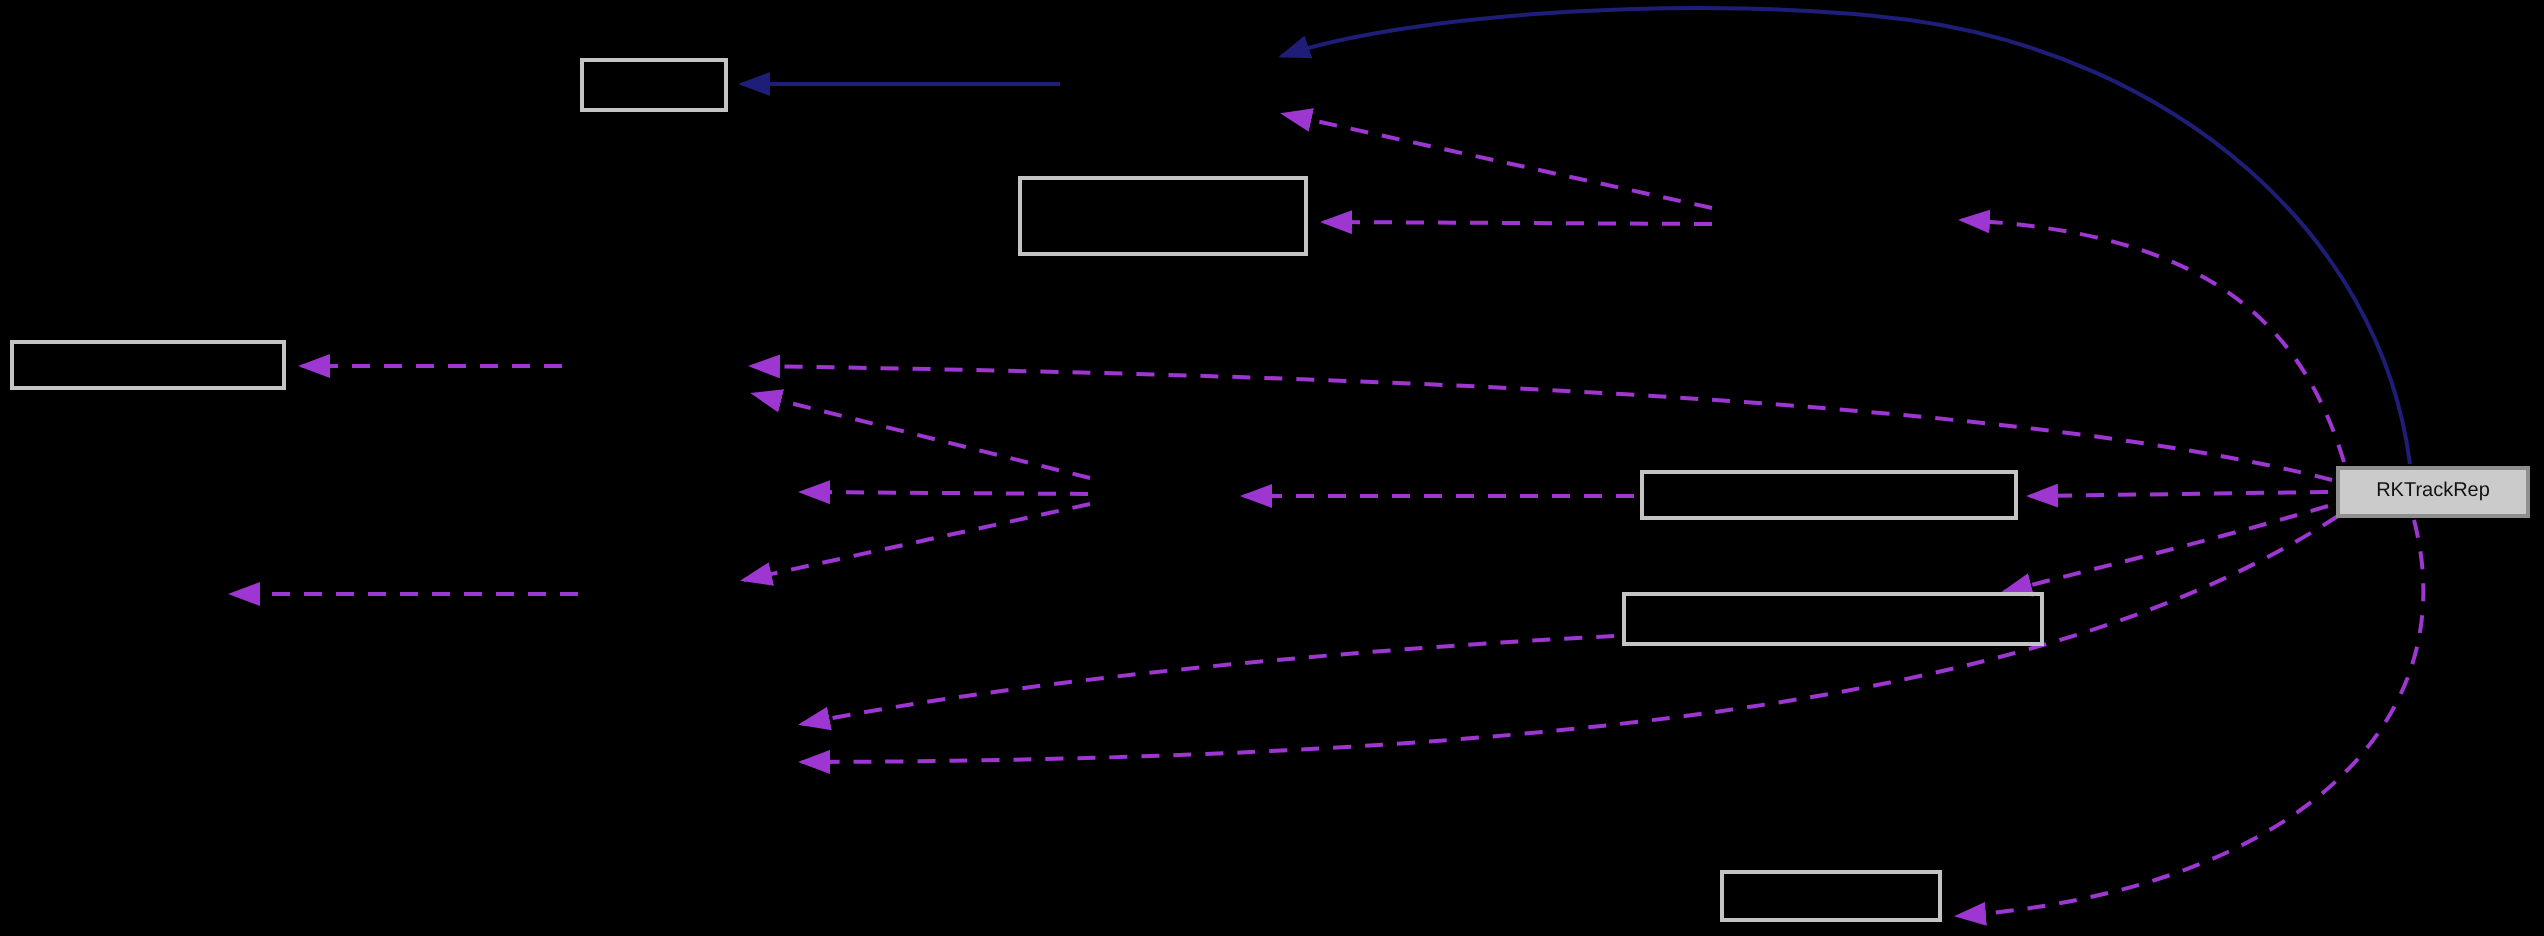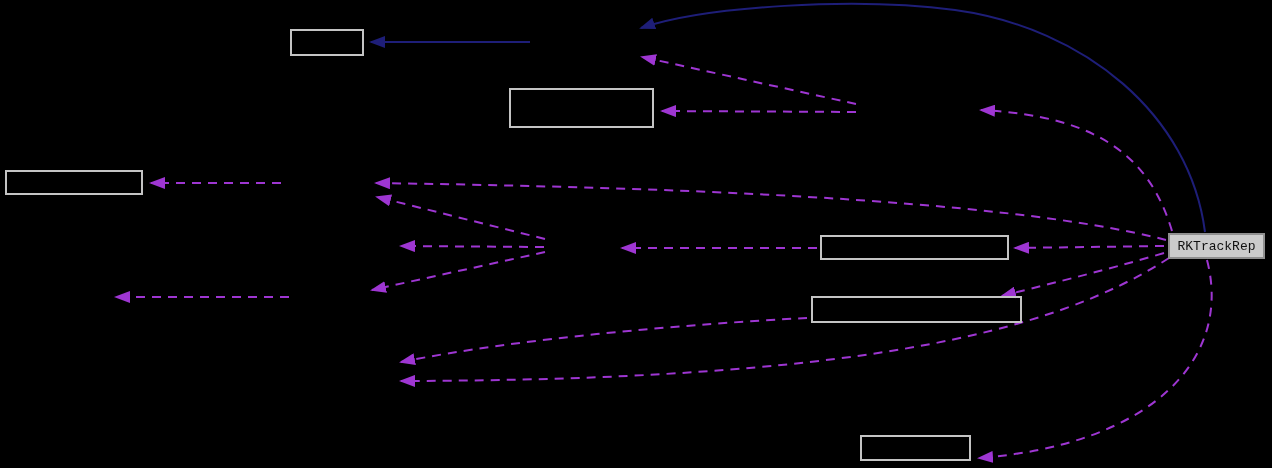--- a/index.html
+++ b/index.html
@@ -14,24 +14,23 @@
   .dnode{
     position:absolute;
     box-sizing:border-box;
     border:2px solid #c4c4c4;
     background:transparent;
   }
   #main-node{
     position:absolute;
     box-sizing:border-box;
     display:flex;align-items:center;justify-content:center;
-    font-size:13px;
+    font-size:10px;
     line-height:1;
     white-space:nowrap;
-    font-family:Liberation Mono, monospace;
   }
 </style>
 </head>
 <body>
 
 <div id="canvas" style="background: rgb(0, 0, 0);">
   <svg id="edge-layer" xmlns="http://www.w3.org/2000/svg">
     <defs>
       <marker id="arrow-usage" markerUnits="userSpaceOnUse" markerWidth="17" markerHeight="12" refX="14" refY="6" orient="auto">
         <path d="M0,0 L16,6 L0,12 z" fill="#9e36d2"></path>

